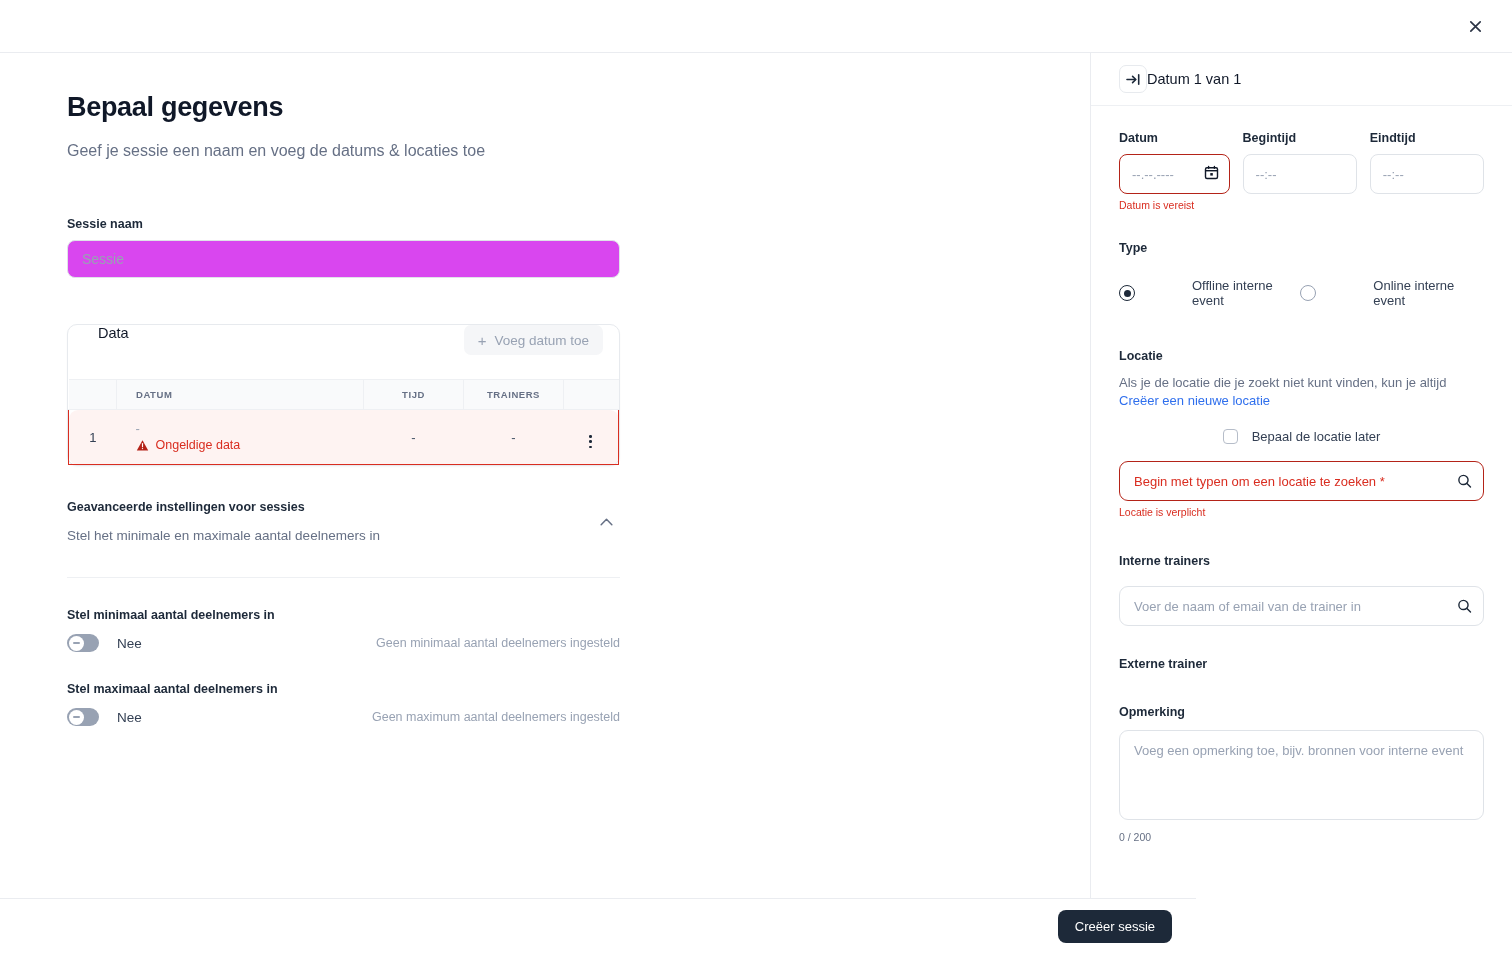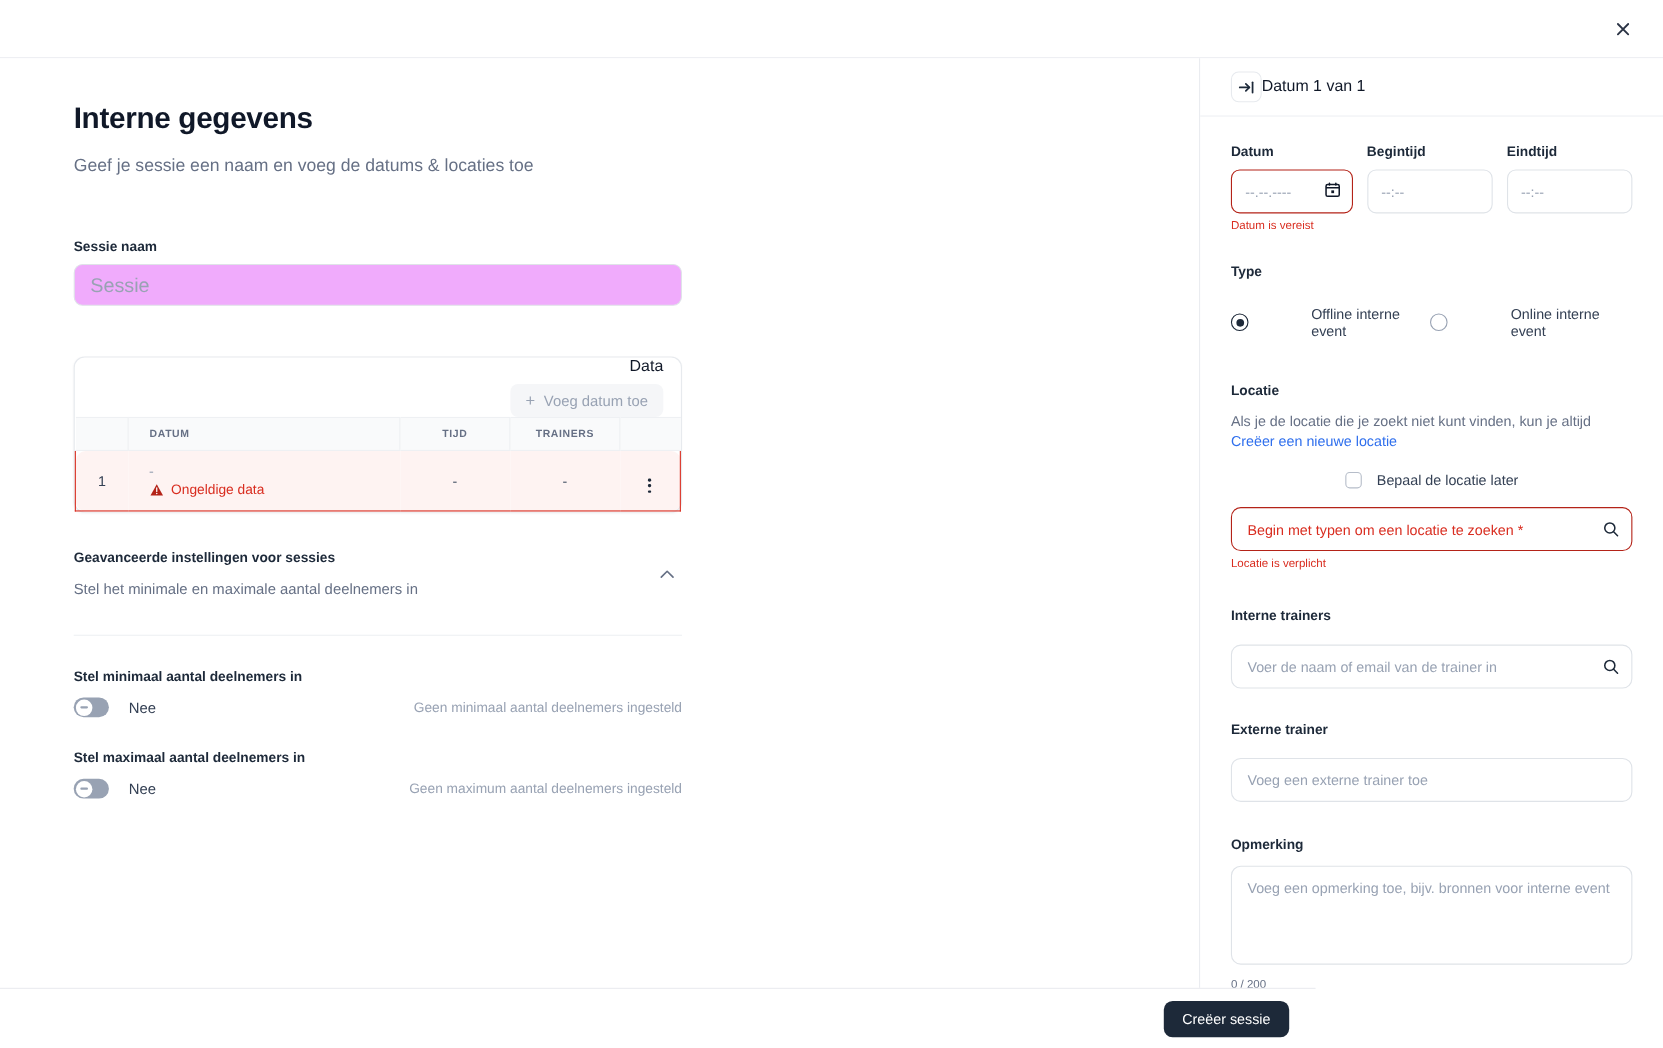--- a/index.html
+++ b/index.html
@@ -41,34 +41,34 @@
     font-size: 16px; color: #667085; margin-top: 18px; line-height: 18px;
   }
 
   .field-label {
     font-size: 12.5px; font-weight: bold; color: #1d2939;
     margin-bottom: 9px; display: block;
   }
   #sessie-naam-block { margin-top: 57px; width: 553px; }
   .text-input {
     width: 100%; height: 38px; border: 1px solid #dfe3e8; border-radius: 8px;
-    padding: 0 14px; font-size: 18px; font-family: inherit; color: #1d2939;
-    background: #f0abfc; outline: none;
+    padding: 0 14px; font-size: 14px; font-family: inherit; color: #1d2939;
+    background: #d946ef; outline: none;
   }
   .text-input::placeholder { color: #98a2b3; }
 
   
   #data-card {
     margin-top: 46px; width: 553px;
     border: 1px solid #e7eaee; border-radius: 10px; background: #fff;
     box-shadow: 0 1px 2px rgba(16,24,40,.04);
   }
   #data-card-head {
-    height: 54px; display: flex; align-items: flex-end;
-    padding: 0 16px 0 30px; justify-content: space-between; flex-direction: column;
+    height: 54px; display: flex; align-items: flex-start;
+    padding: 0 16px 0 30px; justify-content: space-between;
   }
   #data-card-title { font-size: 14.5px; color: #101828; font-weight: normal; }
   #add-date-btn {
     display: flex; align-items: center; gap: 8px;
     height: 30px; padding: 0 14px; border-radius: 7px;
     background: #f5f6f8; border: none; color: #98a2b3;
     font-size: 13.5px; font-family: inherit; cursor: default;
   }
   #add-date-btn .plus { font-size: 15px; line-height: 1; }
 
@@ -243,21 +243,21 @@
   <button id="close-btn" aria-label="close">
     <svg width="15" height="15" viewBox="0 0 16 16" fill="none">
       <path d="M3 3L13 13M13 3L3 13" stroke="#2b3445" stroke-width="1.8" stroke-linecap="round"></path>
     </svg>
   </button>
 </div>
 
 <div id="left-pane">
   <div id="left-inner">
 
-    <h1 class="page-title">Interne gegevens</h1>
+    <h1 class="page-title">Bepaal gegevens</h1>
     <div class="page-sub">Geef je sessie een naam en voeg de datums &amp; locaties toe</div>
 
     <div id="sessie-naam-block">
       <label class="field-label">Sessie naam</label>
       <input class="text-input" type="text" placeholder="Sessie" style="">
     </div>
 
     <div id="data-card">
       <div id="data-card-head">
         <div id="data-card-title">Data</div>
@@ -443,23 +443,20 @@
           <svg width="15" height="15" viewBox="0 0 16 16" fill="none">
             <circle cx="6.9" cy="6.9" r="4.9" stroke="#1d2939" stroke-width="1.5"></circle>
             <path d="M10.6 10.6L14.4 14.4" stroke="#1d2939" stroke-width="1.5" stroke-linecap="round"></path>
           </svg>
         </span>
       </div>
     </div>
 
     <div id="externe-block">
       <span class="r-label">Externe trainer</span>
-      <div class="search-input-wrap">
-        <input class="search-input" type="text" placeholder="Voeg een externe trainer toe" style="">
-      </div>
     </div>
 
     <div id="opmerking-block">
       <span class="r-label">Opmerking</span>
       <textarea id="opmerking-ta" placeholder="Voeg een opmerking toe, bijv. bronnen voor interne event" style=""></textarea>
       <div id="char-count">0 / 200</div>
     </div>
 
   </div>
 </div>

